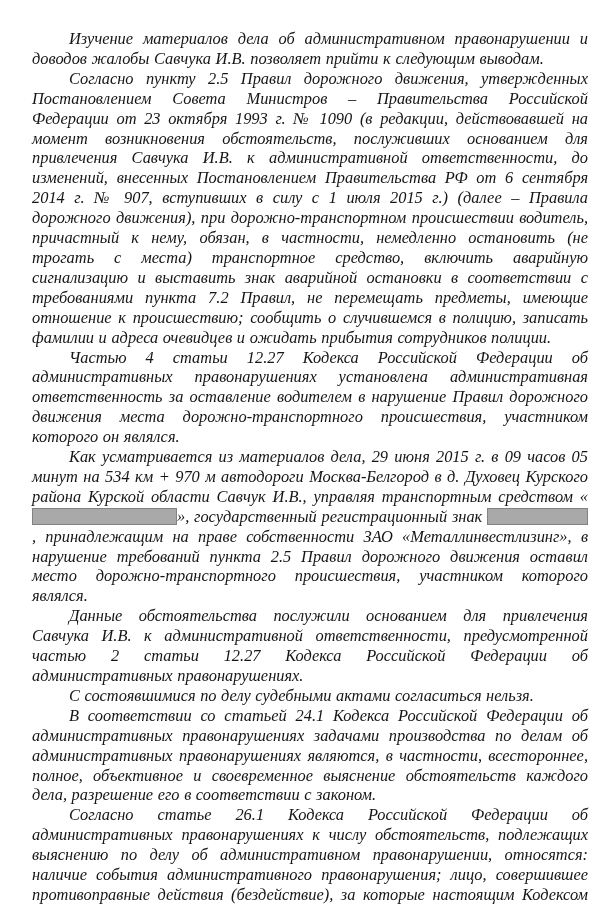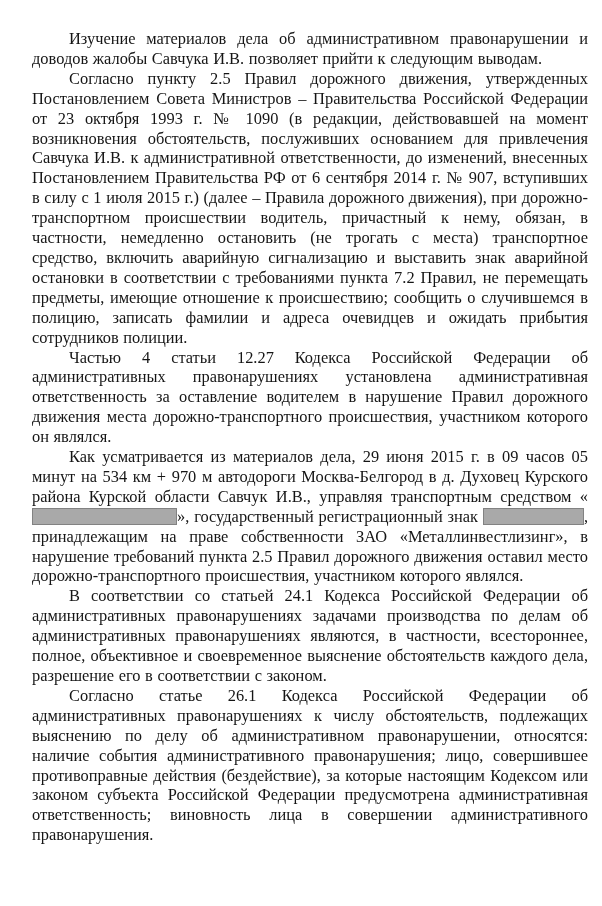--- a/index.html
+++ b/index.html
@@ -26,36 +26,39 @@
     background: #ffffff;
   }
   .doc-text p {
     margin: 0;
     padding: 0;
     font-size: 16.4px;
     line-height: 19.9px;
     text-align: justify;
     text-indent: 37px;
     word-spacing: 0.5px;
+    font-style: italic;
   }
   .redacted {
     display: inline-block;
     height: 17px;
     background: #a9a9a9;
     border: 1px solid #828282;
     box-sizing: border-box;
     vertical-align: -3px;
   }
 </style>
 </head>
 <body>
 
 <div class="doc-page">
   <div class="doc-text" id="doc-text">
       <p>Изучение материалов дела об административном правонарушении и доводов жалобы Савчука И.В. позволяет прийти к следующим выводам.</p>
       <p>Согласно пункту 2.5 Правил дорожного движения, утвержденных Постановлением Совета Министров – Правительства Российской Федерации от 23 октября 1993 г. № 1090 (в редакции, действовавшей на момент возникновения обстоятельств, послуживших основанием для привлечения Савчука И.В. к административной ответственности, до изменений, внесенных Постановлением Правительства РФ от 6 сентября 2014 г. № 907, вступивших в силу с 1 июля 2015 г.) (далее – Правила дорожного движения), при дорожно-транспортном происшествии водитель, причастный к нему, обязан, в частности, немедленно остановить (не трогать с места) транспортное средство, включить аварийную сигнализацию и выставить знак аварийной остановки в соответствии с требованиями пункта 7.2 Правил, не перемещать предметы, имеющие отношение к происшествию; сообщить о случившемся в полицию, записать фамилии и адреса очевидцев и ожидать прибытия сотрудников полиции.</p>
       <p>Частью 4 статьи 12.27 Кодекса Российской Федерации об административных правонарушениях установлена административная ответственность за оставление водителем в нарушение Правил дорожного движения места дорожно-транспортного происшествия, участником которого он являлся.</p>
       <p>Как усматривается из материалов дела, 29 июня 2015 г. в 09 часов 05 минут на 534 км + 970 м автодороги Москва-Белгород в д. Духовец Курского района Курской области Савчук И.В., управляя транспортным средством «<span class="redacted" style="width: 145px; background: rgb(169, 169, 169); border-color: rgb(130, 130, 130);"></span>», государственный регистрационный знак <span class="redacted" style="width: 101px; background: rgb(169, 169, 169); border-color: rgb(130, 130, 130);"></span>, принадлежащим на праве собственности ЗАО «Металлинвестлизинг», в нарушение требований пункта 2.5 Правил дорожного движения оставил место дорожно-транспортного происшествия, участником которого являлся.</p>
+      <p>Данные обстоятельства послужили основанием для привлечения Савчука И.В. к административной ответственности, предусмотренной частью 2 статьи 12.27 Кодекса Российской Федерации об административных правонарушениях.</p>
+      <p>С состоявшимися по делу судебными актами согласиться нельзя.</p>
       <p>В соответствии со статьей 24.1 Кодекса Российской Федерации об административных правонарушениях задачами производства по делам об административных правонарушениях являются, в частности, всестороннее, полное, объективное и своевременное выяснение обстоятельств каждого дела, разрешение его в соответствии с законом.</p>
       <p>Согласно статье 26.1 Кодекса Российской Федерации об административных правонарушениях к числу обстоятельств, подлежащих выяснению по делу об административном правонарушении, относятся: наличие события административного правонарушения; лицо, совершившее противоправные действия (бездействие), за которые настоящим Кодексом или законом субъекта Российской Федерации предусмотрена административная ответственность; виновность лица в совершении административного правонарушения.</p>
     </div>
 
 </div>
 
 </body></html>

